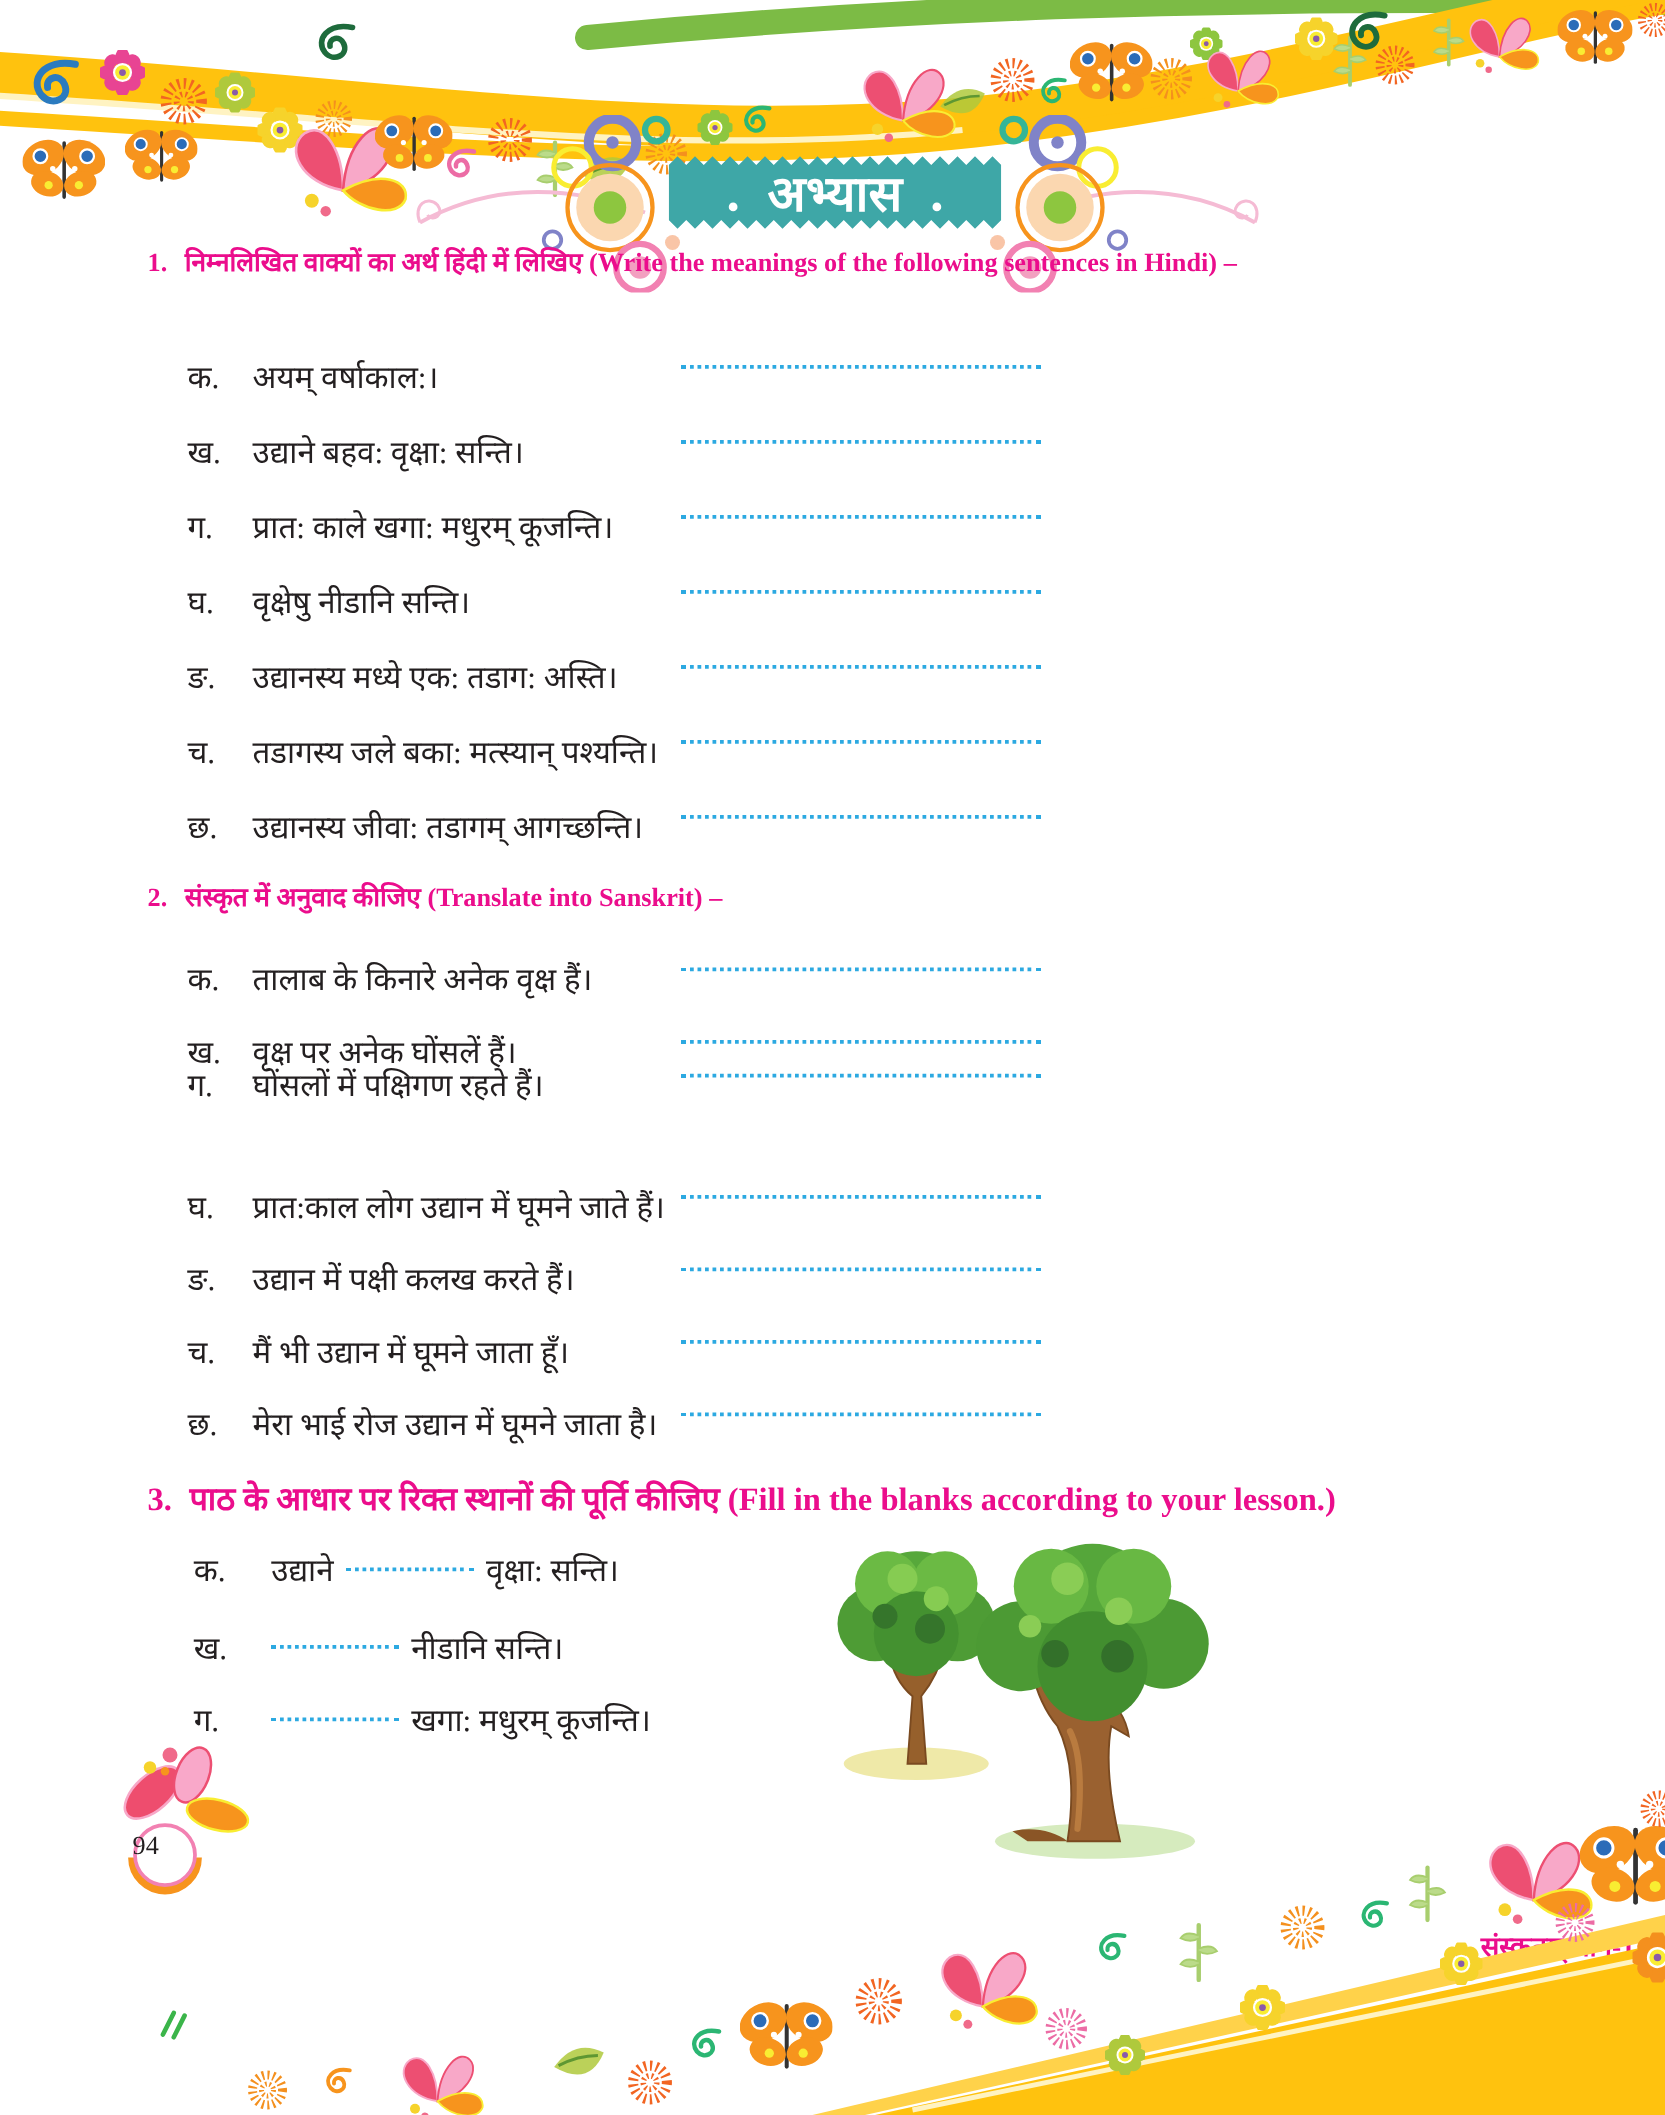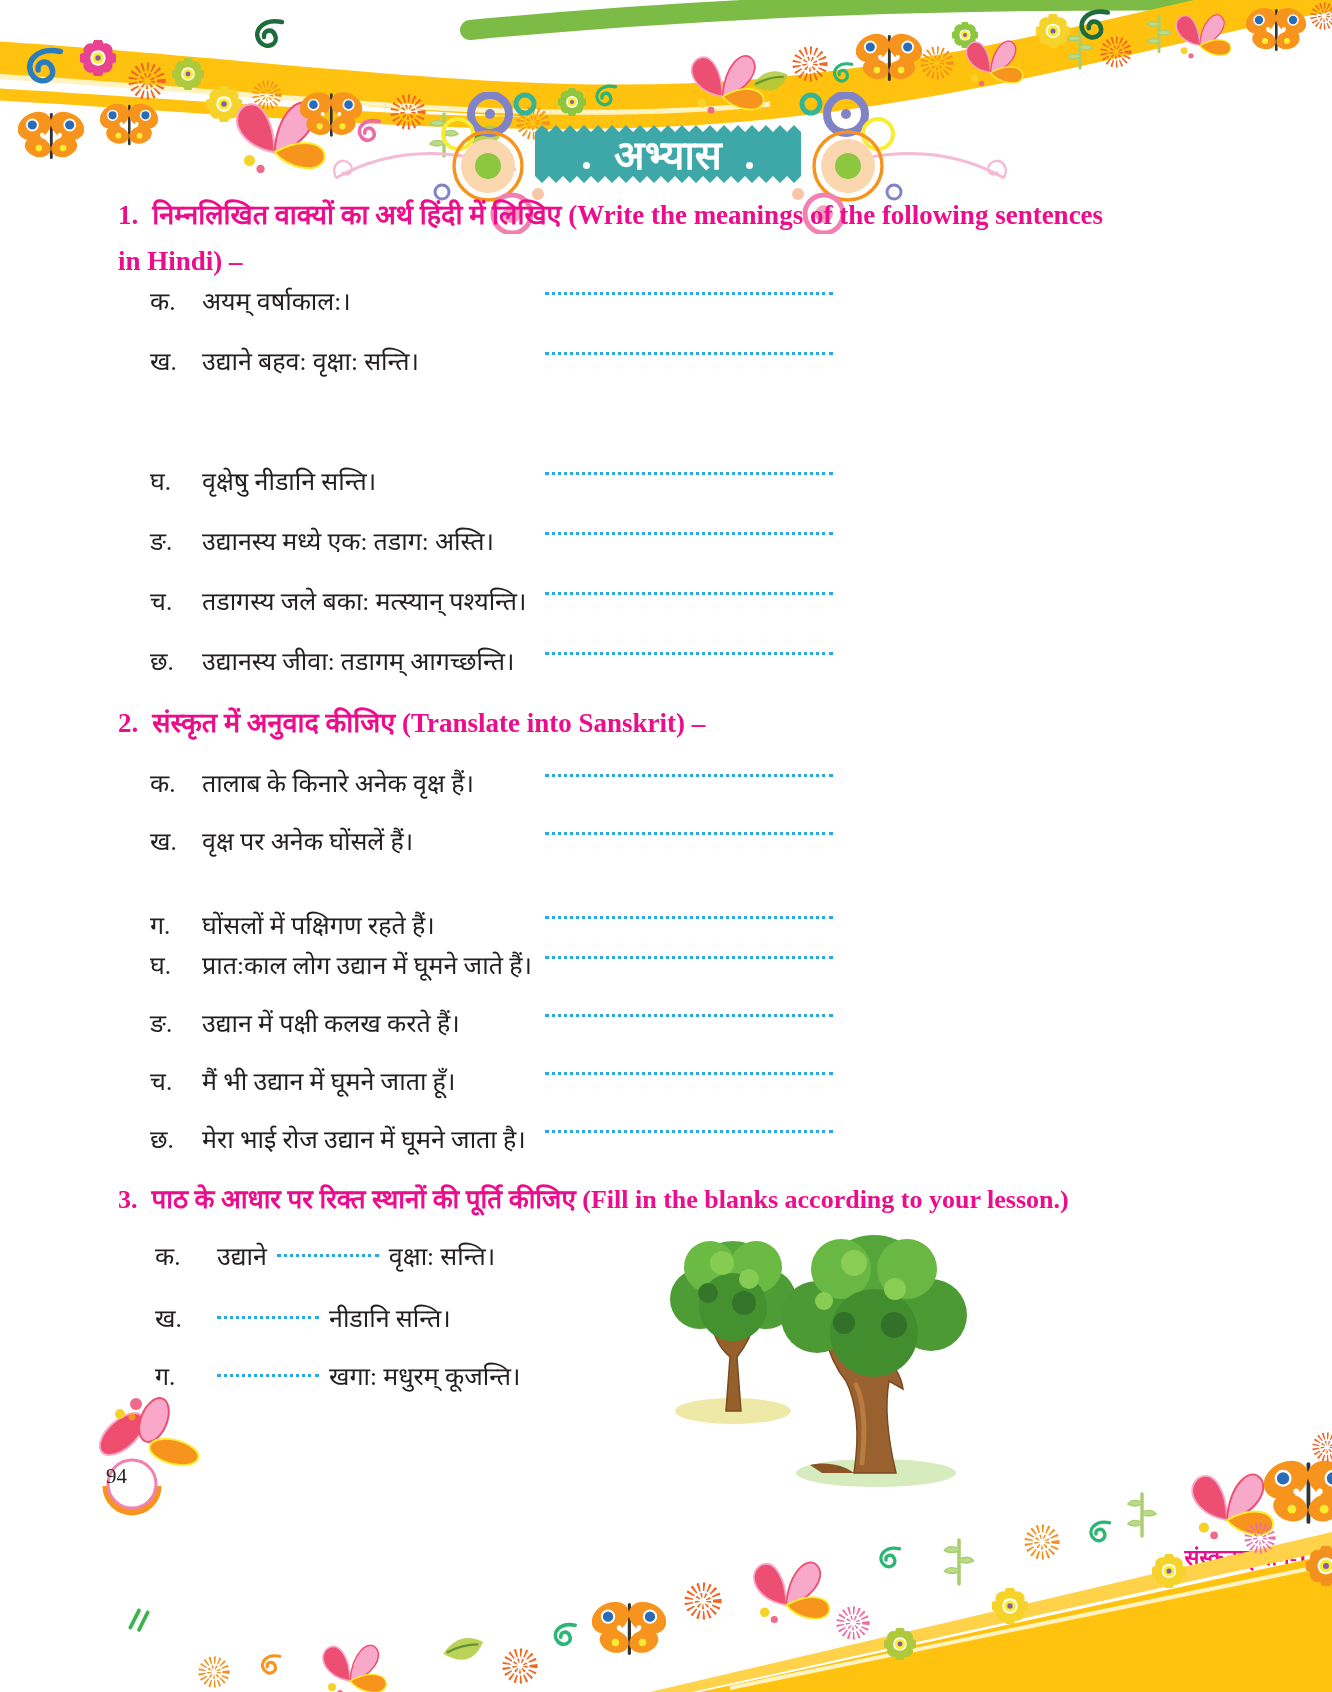--- a/index.html
+++ b/index.html
@@ -10,21 +10,21 @@
   .deco{position:absolute;}
 
   
   .banner-title{position:absolute;left:535px;top:126px;width:266px;height:60px;
     display:flex;align-items:center;justify-content:center;gap:24px;
     color:#ffffff;font-weight:bold;font-size:40px;line-height:1;}
   .banner-dot{width:7px;height:7px;border-radius:50%;background:#fff;margin-top:18px;}
 
   
   .q-heading{position:absolute;left:118px;color:#EB0D8C;font-weight:bold;
-    font-size:27px;line-height:1.72;}
+    font-size:21px;line-height:1.72;}
   .q-num{display:inline-block;margin-right:14px;}
   .q-hi{font-family:"Liberation Serif","DejaVu Sans",serif;}
   .q-en{font-family:"Liberation Serif","DejaVu Serif",serif;}
 
   
   .item{position:absolute;left:150px;width:1060px;font-size:25px;color:#231f20;}
   .item-label{display:inline-block;width:52px;}
   .answer-line{position:absolute;left:395px;top:9px;width:288px;height:0;
     border-bottom:3.5px dotted #2CA9E1;}
   .q3item{left:155px;}
@@ -258,20 +258,24 @@
   </div>
 
   <div class="item" style="top:283px">
     <span class="item-label">क.</span><span class="item-text">अयम् वर्षाकाल:।</span>
     <span class="answer-line"></span>
   </div>
   <div class="item" style="top:343px">
     <span class="item-label">ख.</span><span class="item-text">उद्याने बहव: वृक्षा: सन्ति।</span>
     <span class="answer-line"></span>
   </div>
+  <div class="item" style="top:403px">
+    <span class="item-label">ग.</span><span class="item-text">प्रात: काले खगा: मधुरम् कूजन्ति।</span>
+    <span class="answer-line"></span>
+  </div>
   <div class="item" style="top:463px">
     <span class="item-label">घ.</span><span class="item-text">वृक्षेषु नीडानि सन्ति।</span>
     <span class="answer-line"></span>
   </div>
   <div class="item" style="top:523px">
     <span class="item-label">ङ.</span><span class="item-text">उद्यानस्य मध्ये एक: तडाग: अस्ति।</span>
     <span class="answer-line"></span>
   </div>
   <div class="item" style="top:583px">
     <span class="item-label">च.</span><span class="item-text">तडागस्य जले बका: मत्स्यान् पश्यन्ति।</span>
@@ -288,21 +292,21 @@
   </div>
 
   <div class="item" style="top:765px">
     <span class="item-label">क.</span><span class="item-text">तालाब के किनारे अनेक वृक्ष हैं।</span>
     <span class="answer-line"></span>
   </div>
   <div class="item" style="top:823px">
     <span class="item-label">ख.</span><span class="item-text">वृक्ष पर अनेक घोंसलें हैं।</span>
     <span class="answer-line"></span>
   </div>
-  <div class="item" style="top:907px">
+  <div class="item" style="top:850px">
     <span class="item-label">ग.</span><span class="item-text">घोंसलों में पक्षिगण रहते हैं।</span>
     <span class="answer-line"></span>
   </div>
   <div class="item" style="top:947px">
     <span class="item-label">घ.</span><span class="item-text">प्रात:काल लोग उद्यान में घूमने जाते हैं।</span>
     <span class="answer-line"></span>
   </div>
   <div class="item" style="top:1005px">
     <span class="item-label">ङ.</span><span class="item-text">उद्यान में पक्षी कलख करते हैं।</span>
     <span class="answer-line"></span>

